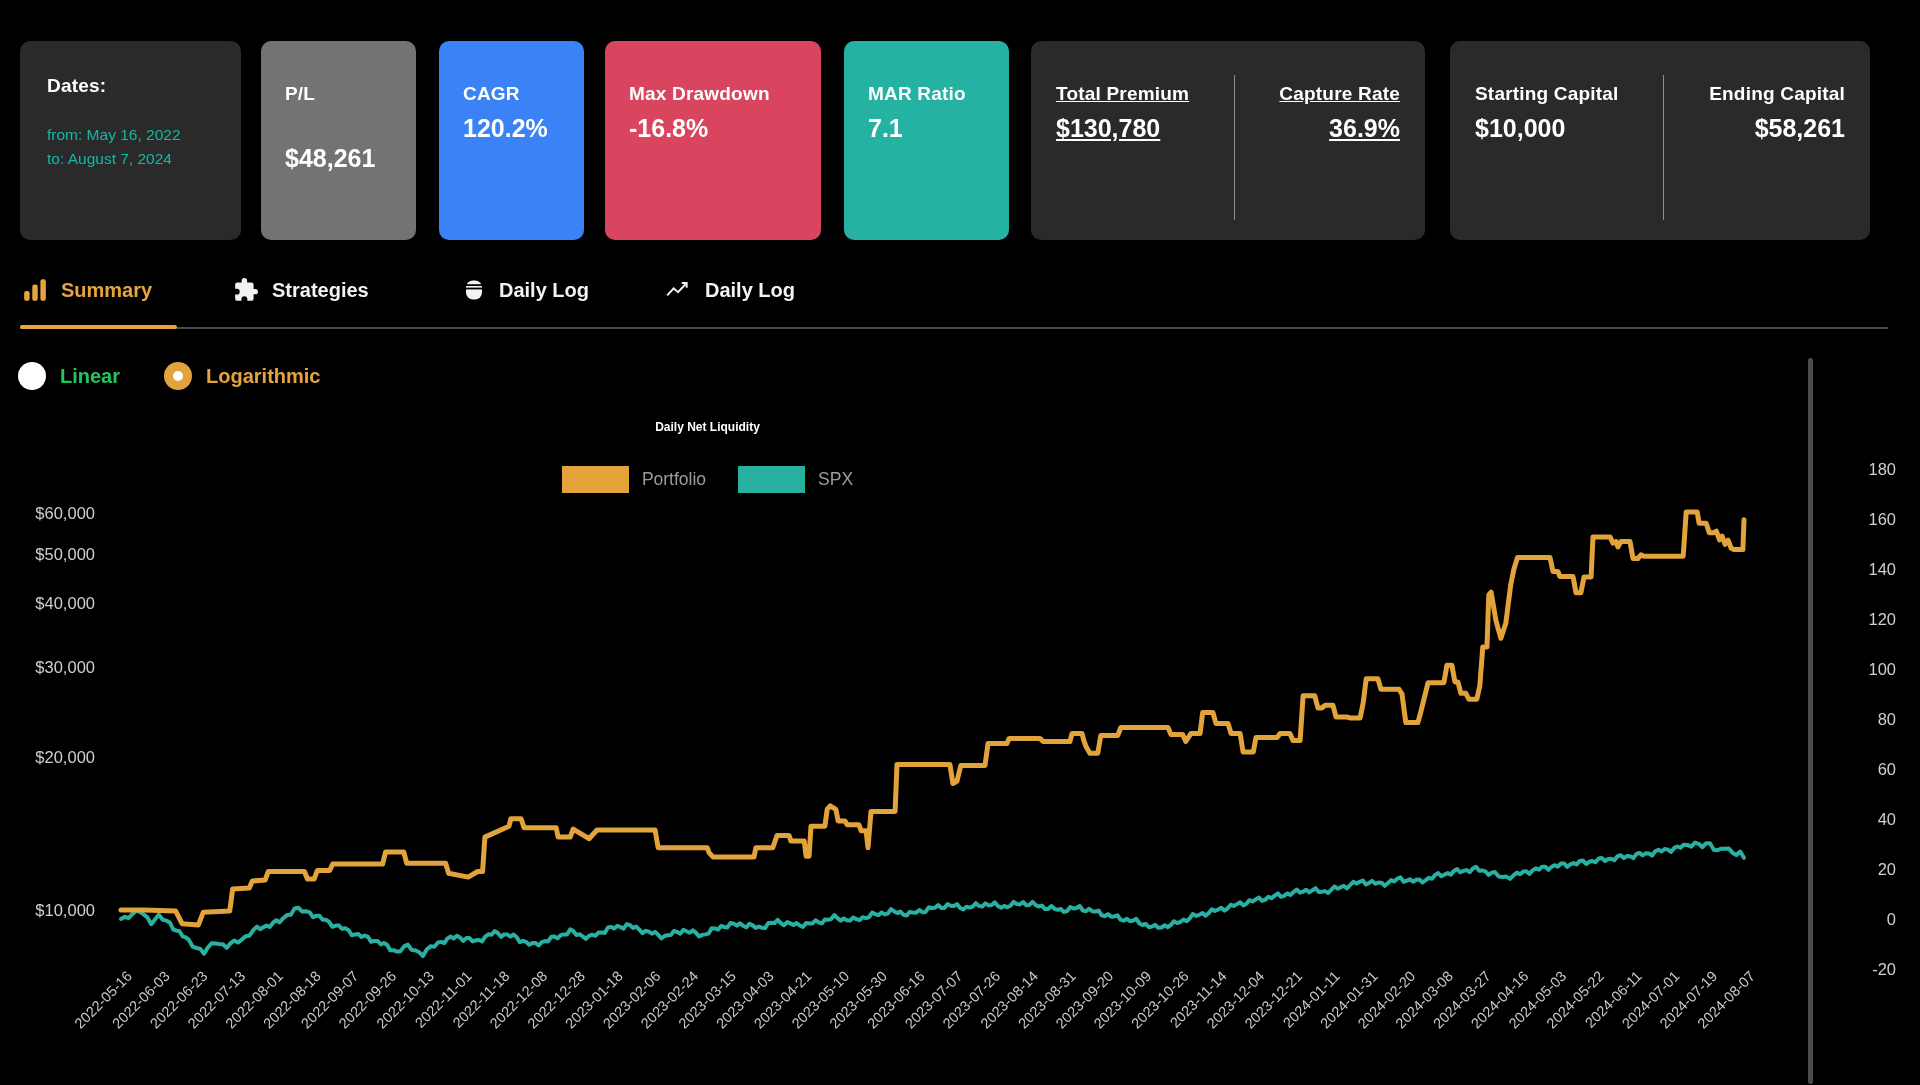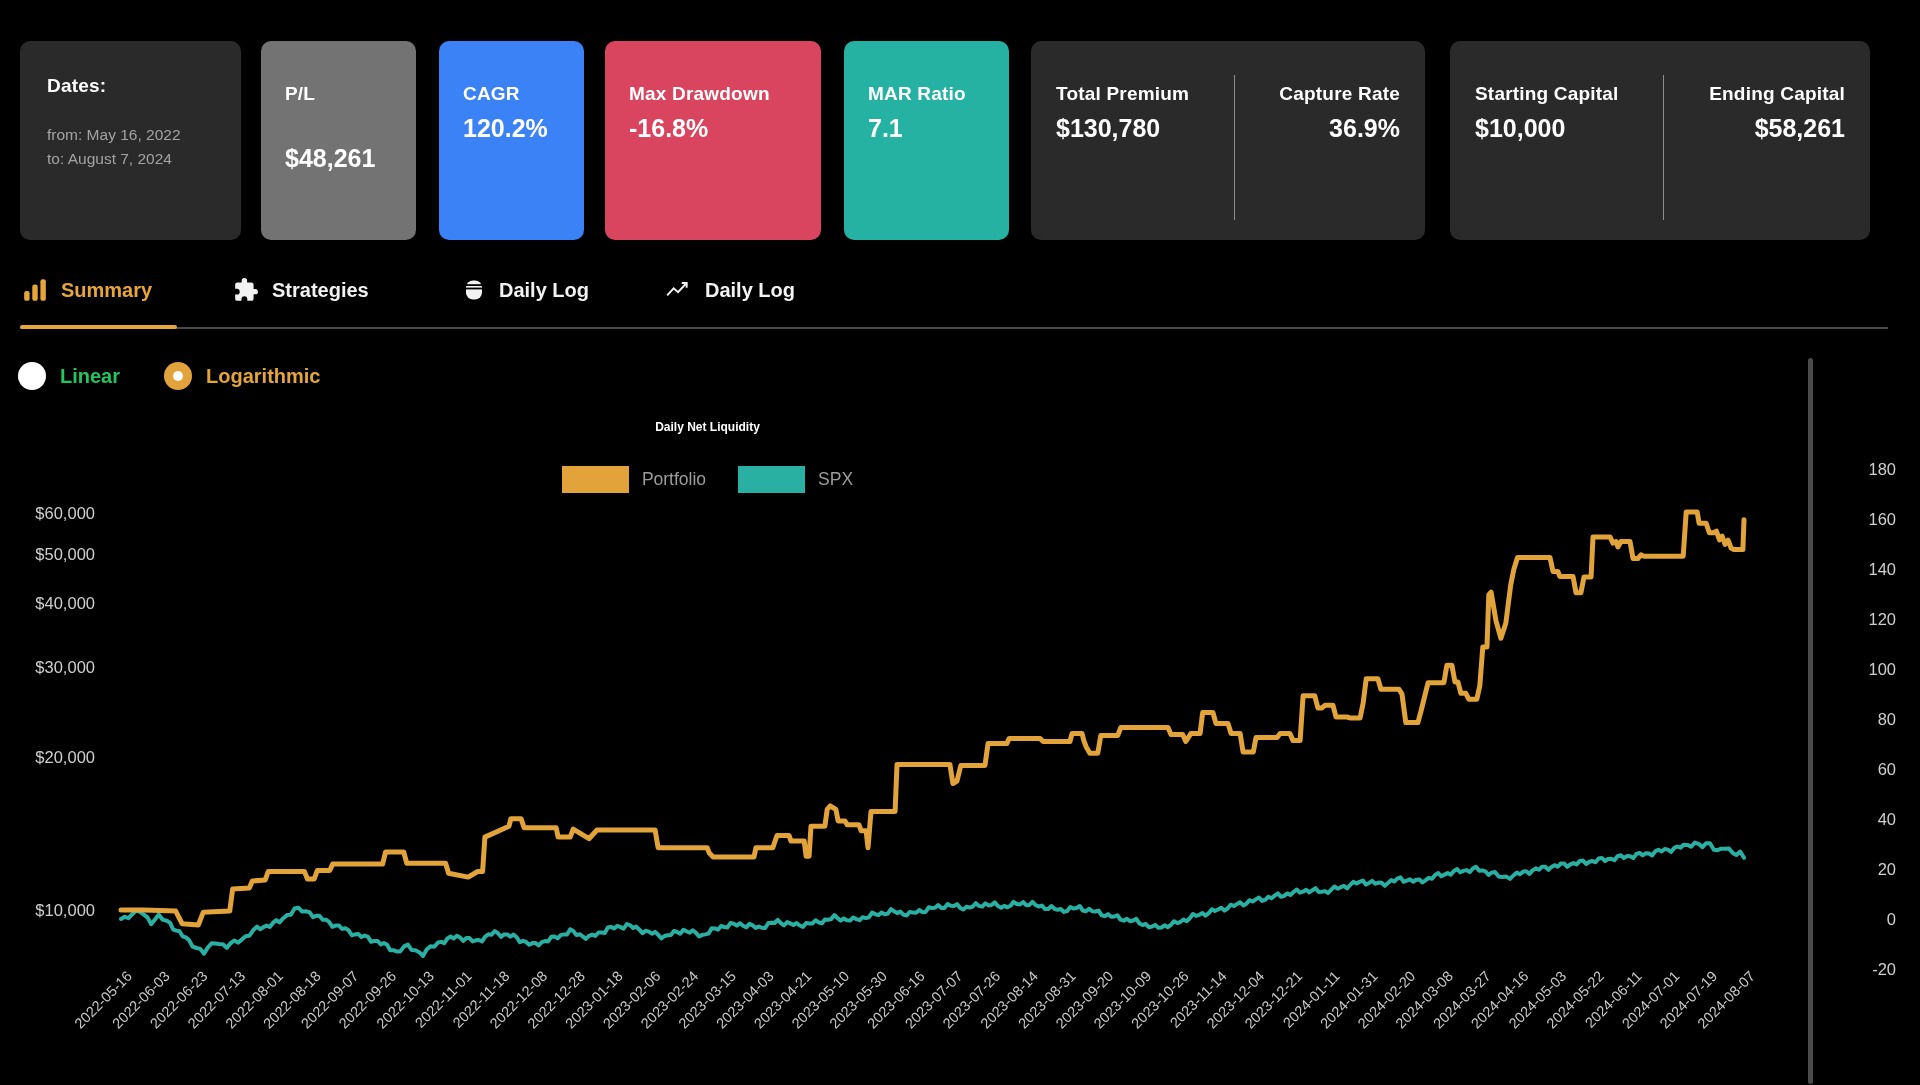--- a/index.html
+++ b/index.html
@@ -3,27 +3,27 @@
 <meta charset="utf-8">
 <style>
   html,body{margin:0;padding:0;background:#000;width:1920px;height:1085px;overflow:hidden;
     font-family:"Liberation Sans","DejaVu Sans",sans-serif;-webkit-font-smoothing:antialiased;}
   
   .card{position:absolute;top:41px;height:199px;border-radius:10px;box-sizing:border-box;color:#fff;}
   .card .label{font-size:19px;font-weight:bold;letter-spacing:.2px;}
   .card .value{font-size:25px;font-weight:bold;margin-top:9px;}
   .card-simple{display:flex;flex-direction:column;justify-content:flex-start;padding:42px 18px 0 24px;}
   #card-dates{left:20px;width:221px;background:#2a2a2a;padding:34px 14px 0 27px;}
-  #card-dates .dates-sub{font-size:15.5px;margin-top:26px;line-height:1.55;color:#a3a3a3;}
+  #card-dates .dates-sub{font-size:15.5px;margin-top:26px;line-height:1.55;color:#14b8a6;}
   #card-pl{left:261px;width:155px;background:#737373;gap:30px;}
   #card-cagr{left:439px;width:145px;background:#3b82f6;}
   #card-maxdd{left:605px;width:216px;background:#d9455f;}
   #card-mar{left:844px;width:165px;background:#26b2a3;}
   .card-dual{background:#2a2a2a;display:flex;flex-direction:row;}
-  #card-premium{left:1031px;width:394px;}
+  #card-premium{left:1031px;width:394px;text-decoration:underline;}
   #card-capital{left:1450px;width:420px;gap:15px;}
   .card-dual .cell{box-sizing:border-box;padding-top:42px;}
   .card-dual .cell.l{text-align:left;padding-left:25px;}
   .card-dual .cell.r{text-align:right;padding-right:25px;flex:1;}
   #card-premium .cell.l{width:203px;}
   #card-capital .cell.l{width:213px;}
   .vdiv{position:absolute;top:34px;bottom:20px;width:1px;background:#8f8f8f;}
   #card-premium .vdiv{left:203px;}
   #card-capital .vdiv{left:213px;}
   

